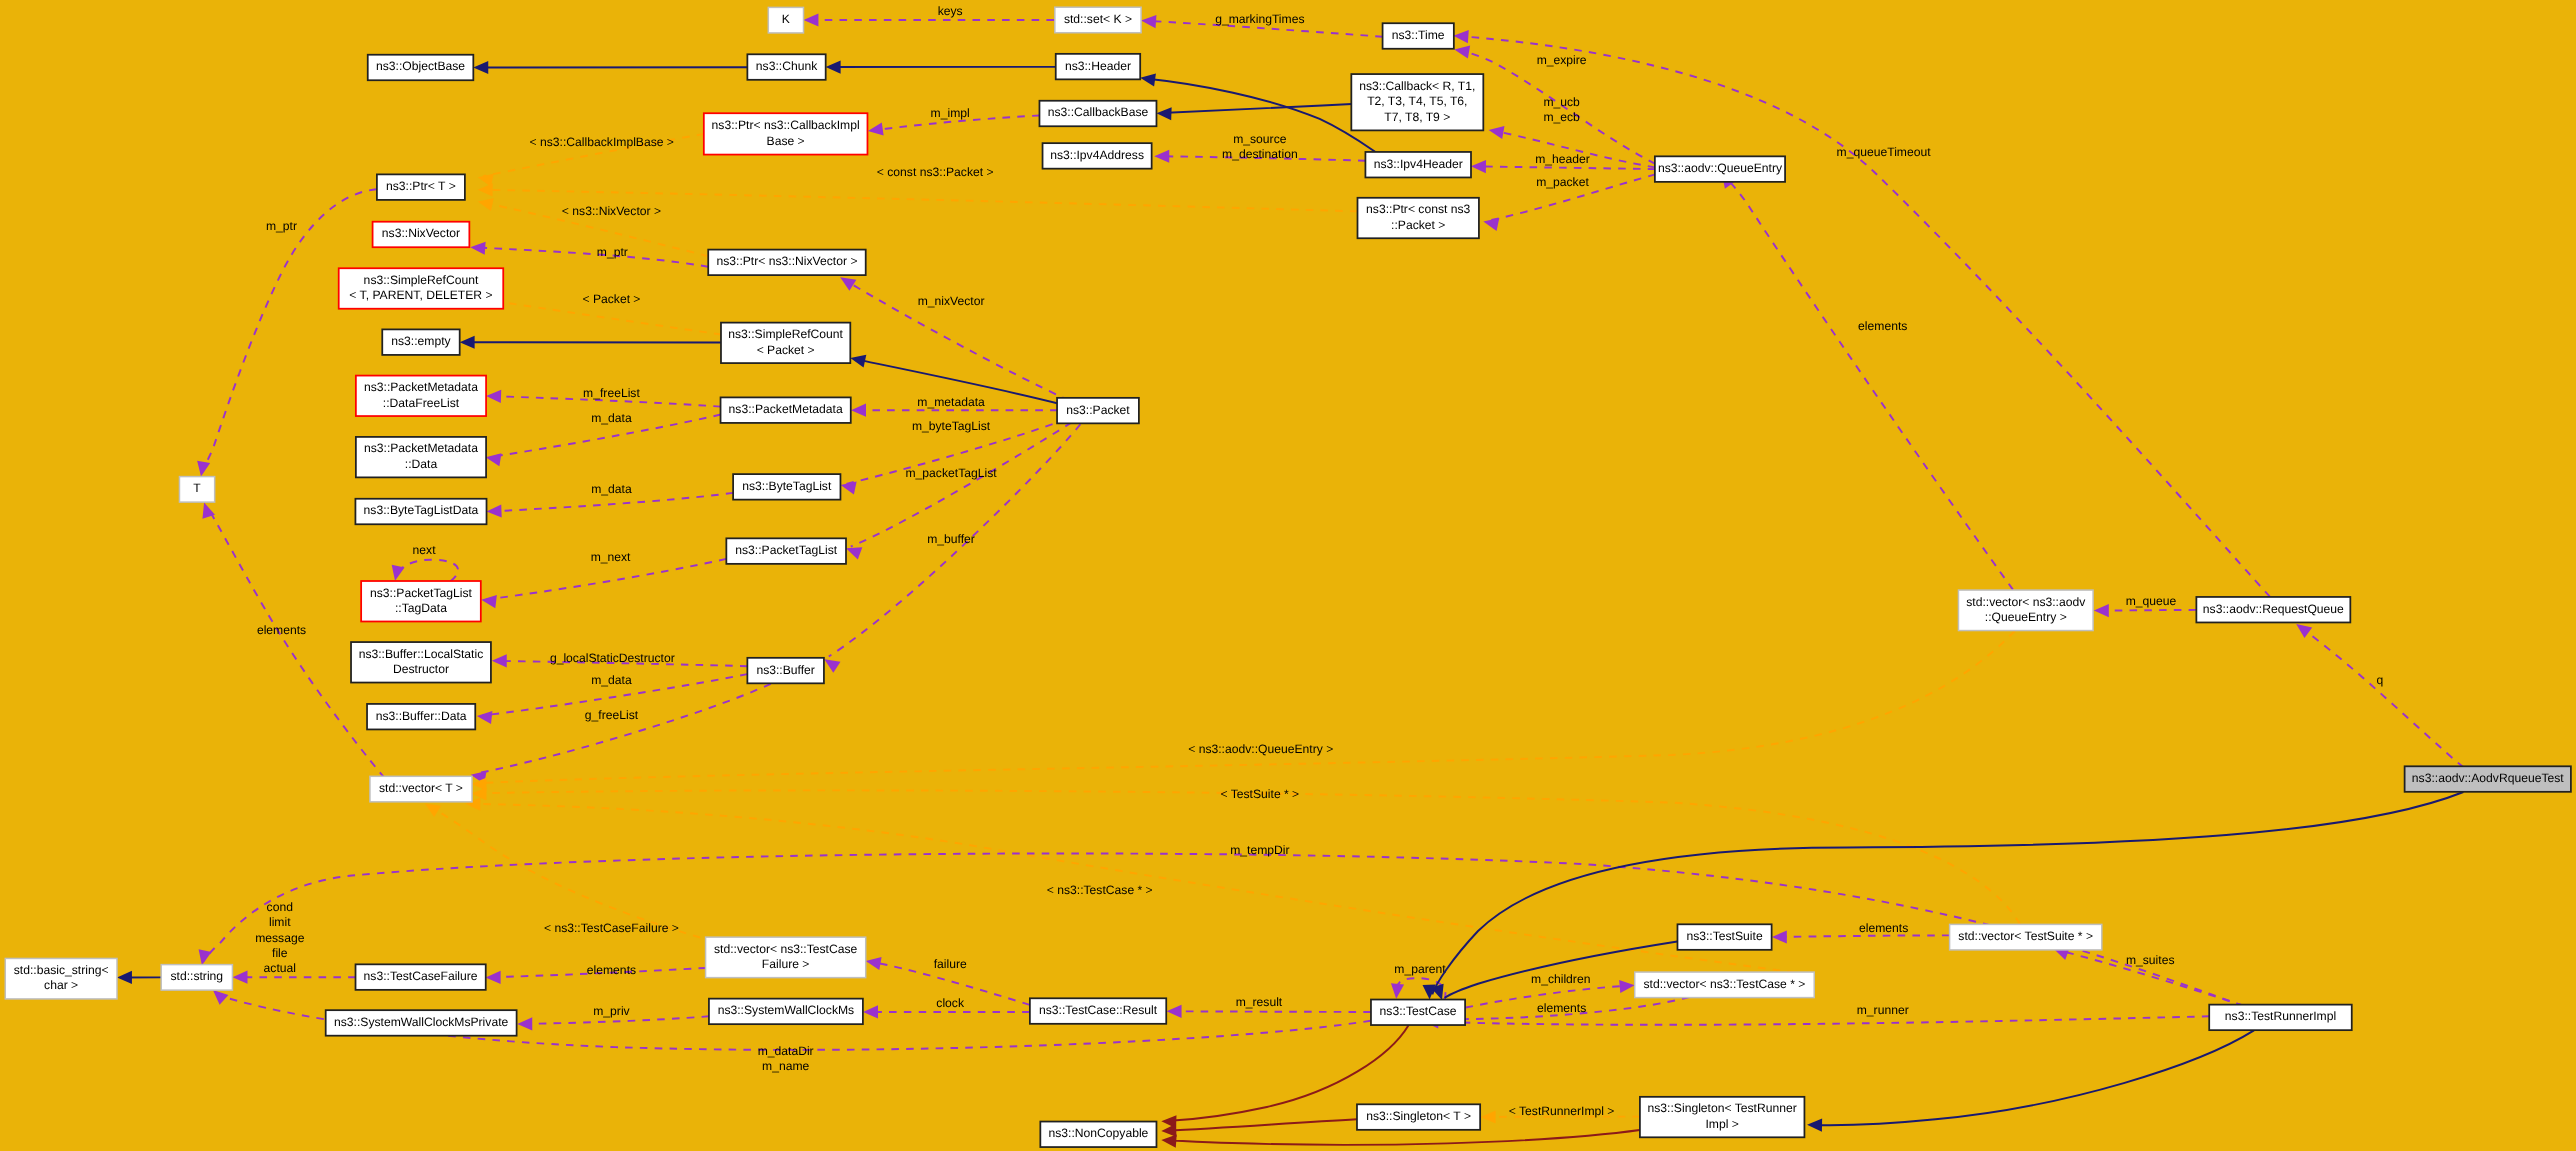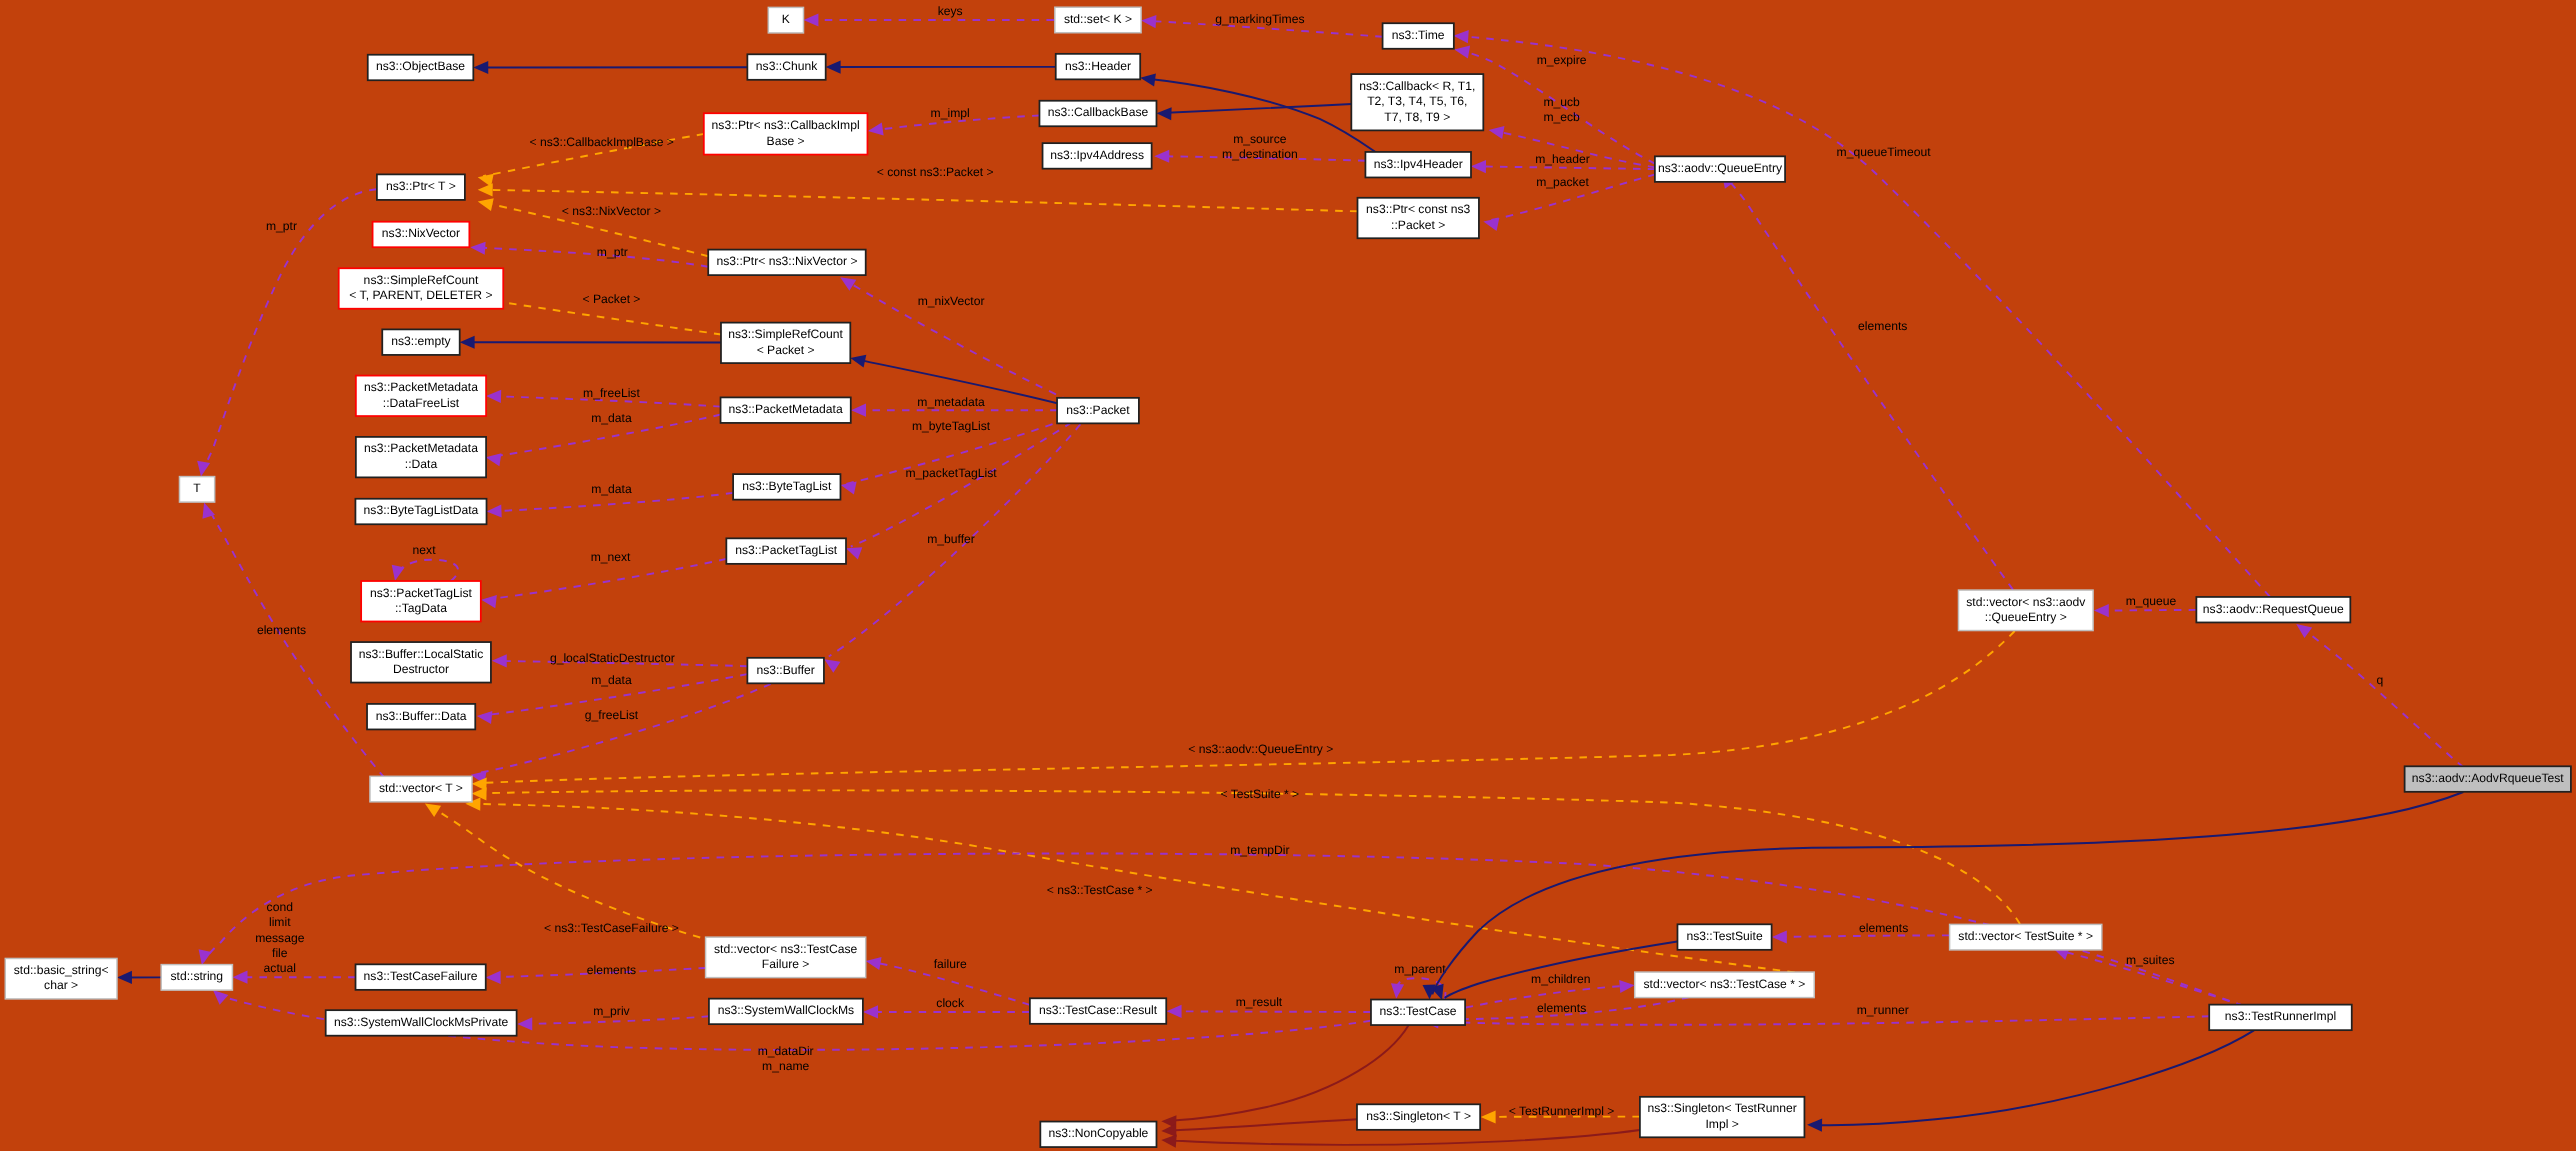--- a/index.html
+++ b/index.html
@@ -1,17 +1,17 @@
 <!DOCTYPE html>
 <html style="font-size:14px"><head>
 <meta charset="utf-8">
 <title>Collaboration diagram</title>
 <style>
   html,body{margin:0;padding:0;background:#ffffff;}
-  #diagram{position:relative;width:2576px;height:1152px;background:#c2410c;overflow:hidden;}
+  #diagram{position:relative;width:2576px;height:1152px;background:#eab308;overflow:hidden;}
   svg#graph{display:block;}
   .nl{font-family:"Liberation Sans",sans-serif;font-size:13.8px;fill:#000000;text-anchor:middle;-webkit-font-smoothing:antialiased;text-rendering:geometricPrecision;}
   .el{font-family:"Liberation Sans",sans-serif;font-size:13.8px;fill:#000000;text-anchor:middle;-webkit-font-smoothing:antialiased;text-rendering:geometricPrecision;}
   .bx-black{fill:#ffffff;stroke:#212121;stroke-width:2;}
   .bx-red{fill:#ffffff;stroke:#ff0000;stroke-width:2;}
   .bx-grey{fill:#ffffff;stroke:#bfbfbf;stroke-width:1.7;}
   .bx-hl{fill:#bfbfbf;stroke:#212121;stroke-width:2;}
   .e-usage{stroke:#9a32cd;stroke-width:2.2;fill:none;stroke-dasharray:8.6,8.2;}
   .e-tmpl{stroke:#ffa500;stroke-width:2.2;fill:none;stroke-dasharray:8.6,8.2;}
   .e-inh{stroke:#191970;stroke-width:2.2;fill:none;}

